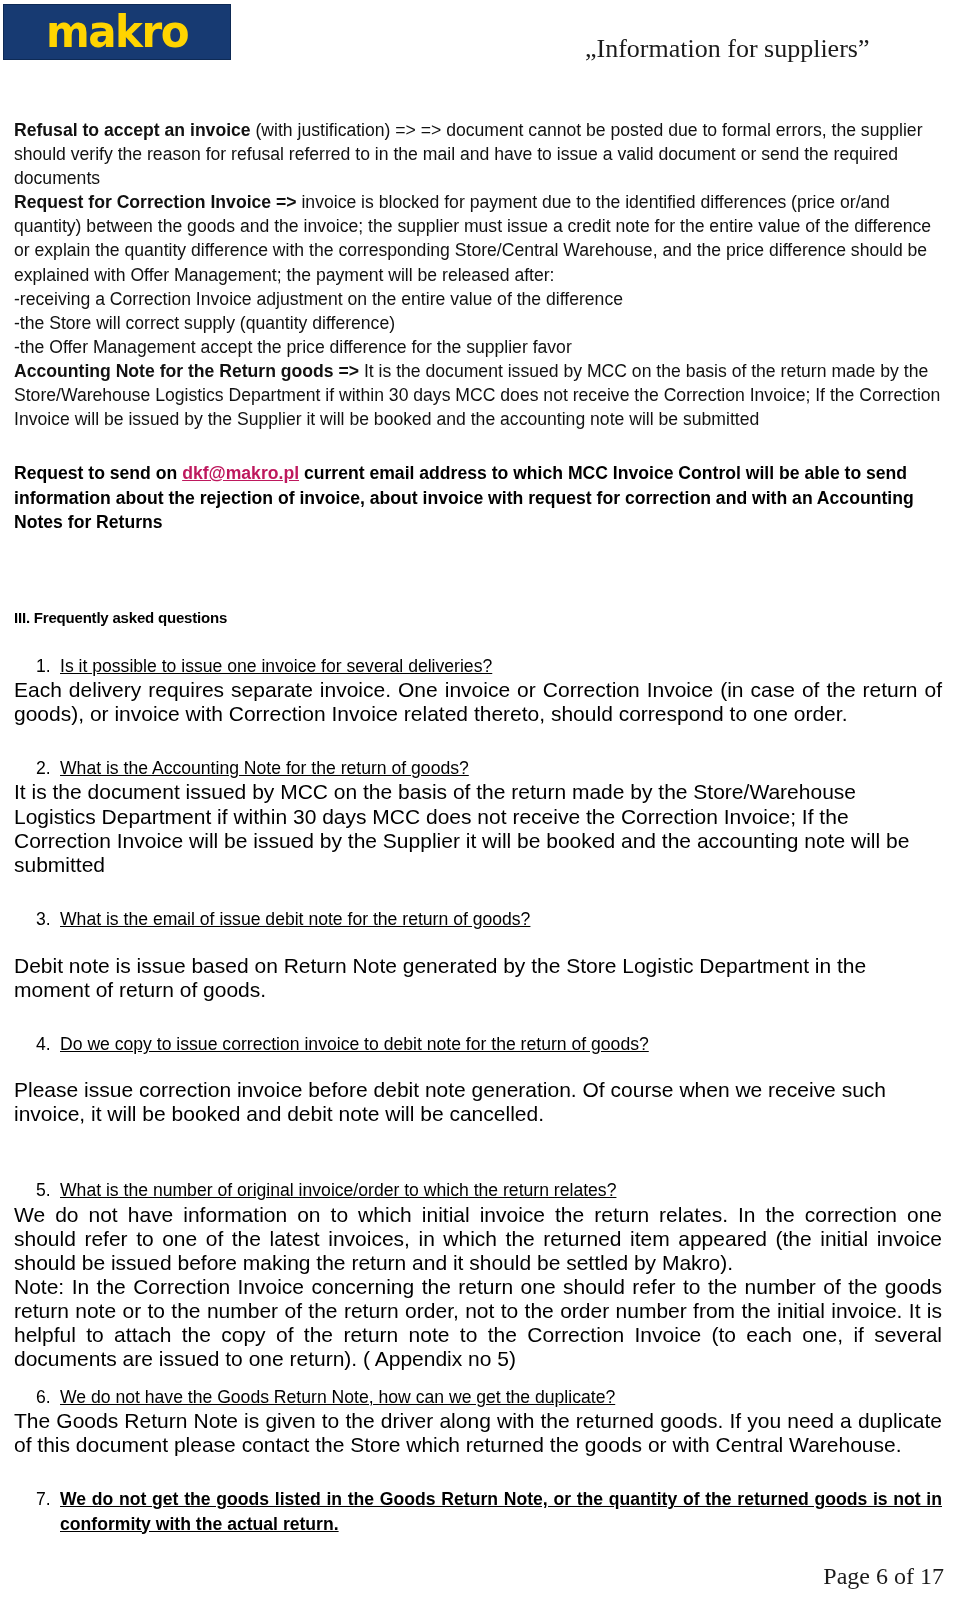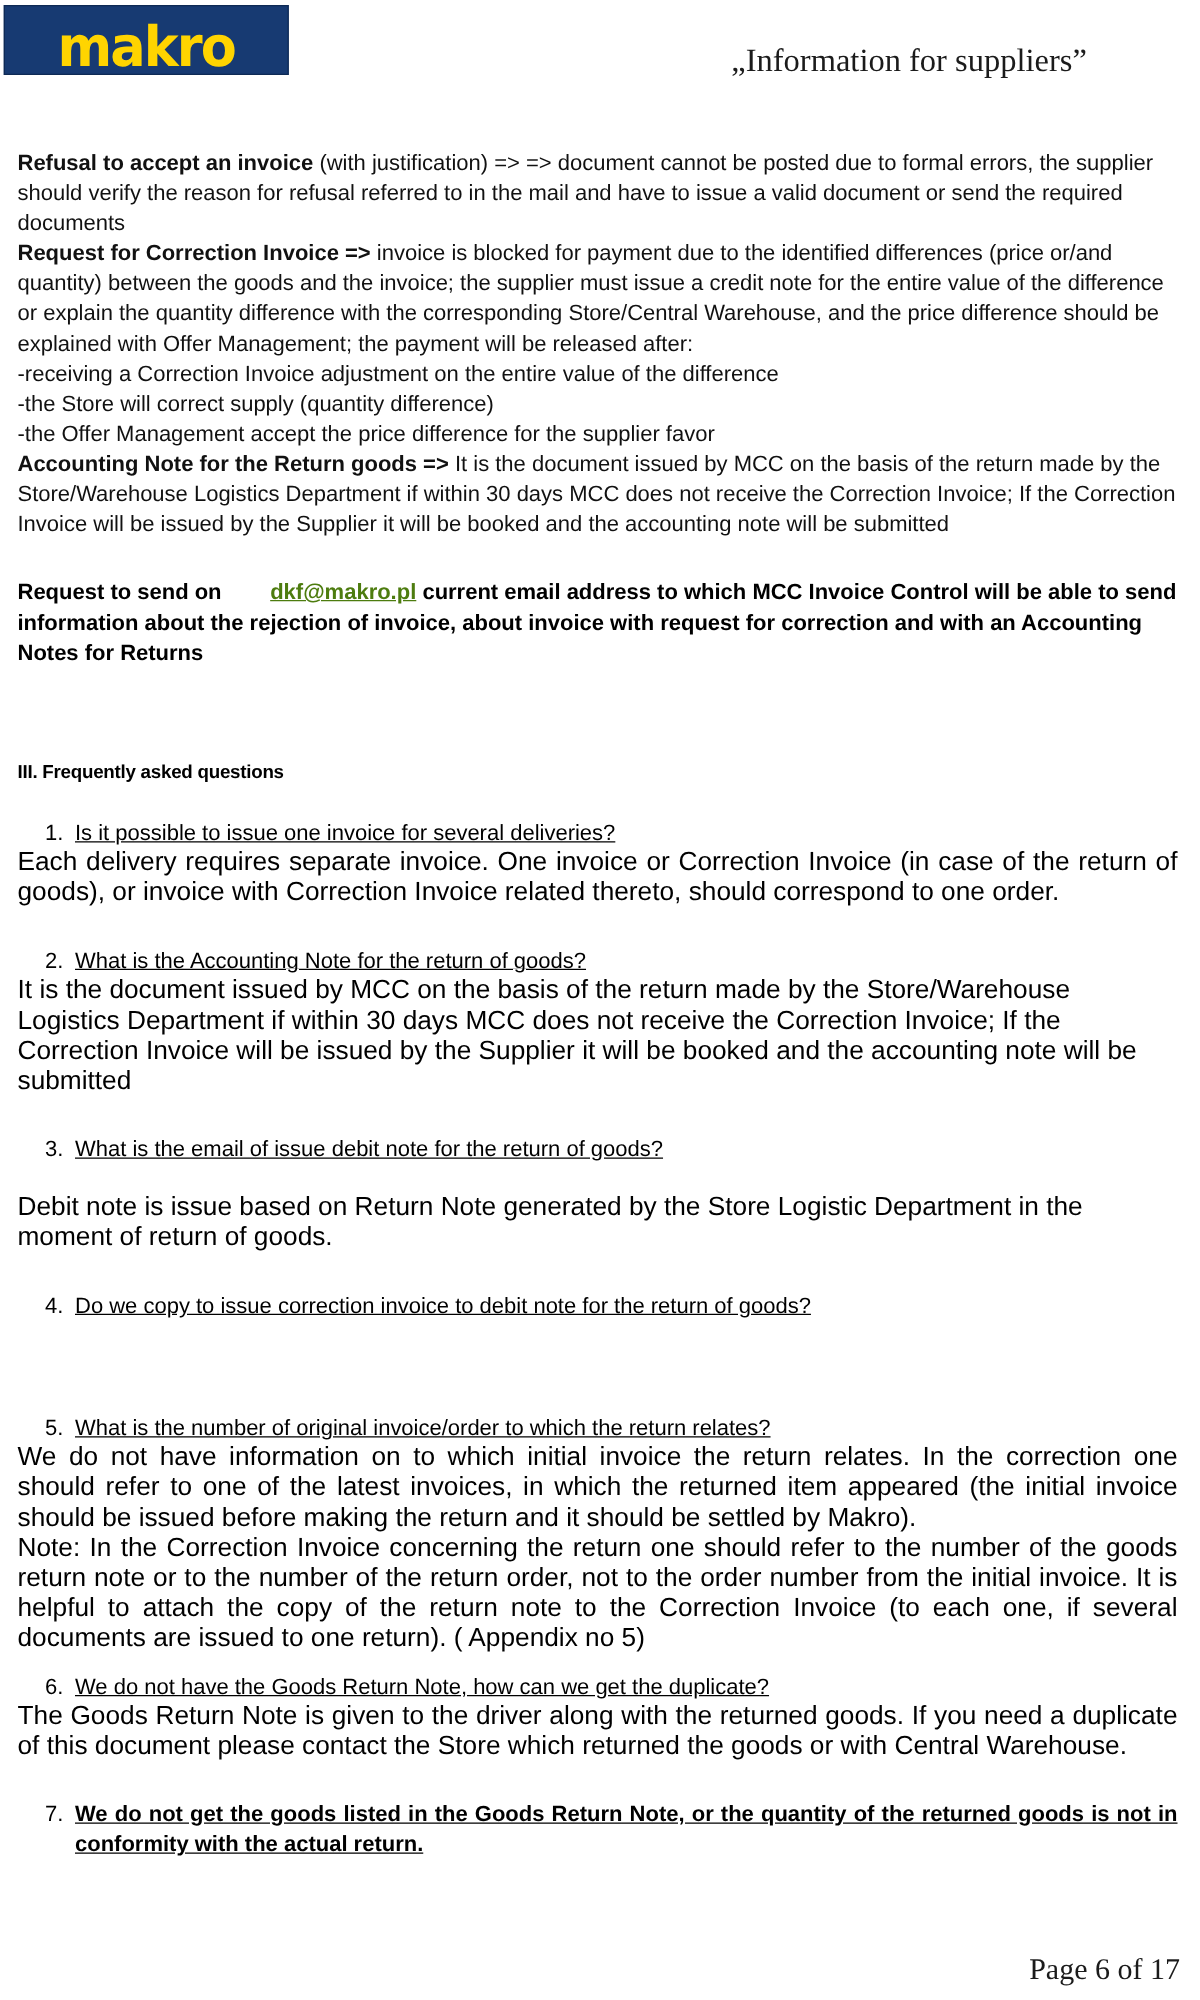--- a/index.html
+++ b/index.html
@@ -35,21 +35,21 @@
   .logo-box {
     position: absolute;
     left: 3px;
     top: 4px;
     width: 228px;
     height: 56px;
     background: #173A72;
     border: 1px solid #0e2a55;
     box-sizing: border-box;
     display: flex;
-    align-items: flex-end;
+    align-items: center;
     justify-content: center;
     overflow: hidden;
   }
   .logo-word {
     font-family: "DejaVu Sans", sans-serif;
     font-weight: bold;
     font-size: 42px;
     line-height: 42px;
     color: #FFD400;
     letter-spacing: -1.5px;
@@ -92,24 +92,23 @@
   .spacer-md { height: 30px; }
   .spacer-lg { height: 44px; }
 
   .email-para {
     font-weight: bold;
     font-size: 17.6px;
     line-height: 24.3px;
     margin: 0;
   }
   a.email-link {
-    color: #4d7c0f;
+    color: #be185d;
     text-decoration: underline;
     font-weight: bold;
-    margin-left: 34px;
   }
 
   .section-heading {
     font-weight: bold;
     font-size: 15px;
     line-height: 28px;
     margin: 0;
     letter-spacing: -0.2px;
   }
 
@@ -203,20 +202,21 @@
       <p class="faq-q"><span class="faq-num">3.</span><span class="q-text">What is the email of issue debit note for the return of goods?</span></p>
       <div style="height:23px"></div>
       <p class="faq-a nojust">Debit note is issue based on Return Note generated by the Store Logistic Department in the moment of return of goods.</p>
     </div>
 
     <div class="spacer-md"></div>
 
     <div class="faq-item">
       <p class="faq-q"><span class="faq-num">4.</span><span class="q-text">Do we copy to issue correction invoice to debit note for the return of goods?</span></p>
       <div style="height:22px"></div>
+      <p class="faq-a nojust">Please issue correction invoice before debit note generation. Of course when we receive such invoice, it will be booked and debit note will be cancelled.</p>
     </div>
 
     <div class="spacer-lg"></div>
     <div style="height:8px"></div>
 
     <div class="faq-item">
       <p class="faq-q"><span class="faq-num">5.</span><span class="q-text">What is the number of original invoice/order to which the return relates?</span></p>
       <p class="faq-a">We do not have information on to which initial invoice the return relates. In the correction one should refer to one of the latest invoices, in which the returned item appeared (the initial invoice should be issued before making the return and it should be settled by Makro).</p>
       <p class="faq-a">Note: In the Correction Invoice concerning the return one should refer to the number of the goods return note or to the number of the return order, not to the order number from the initial invoice. It is helpful to attach the copy of the return note to the Correction Invoice (to each one, if several documents are issued to one return). ( Appendix no 5)</p>
     </div>

